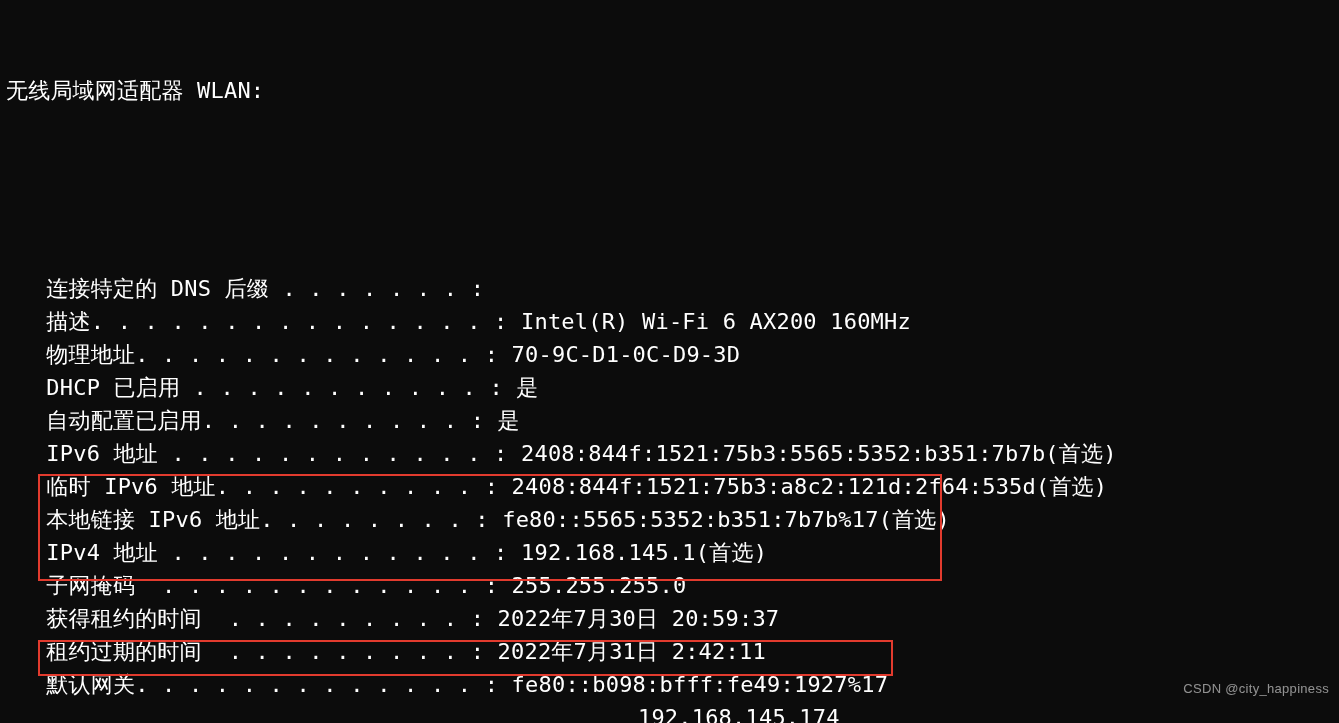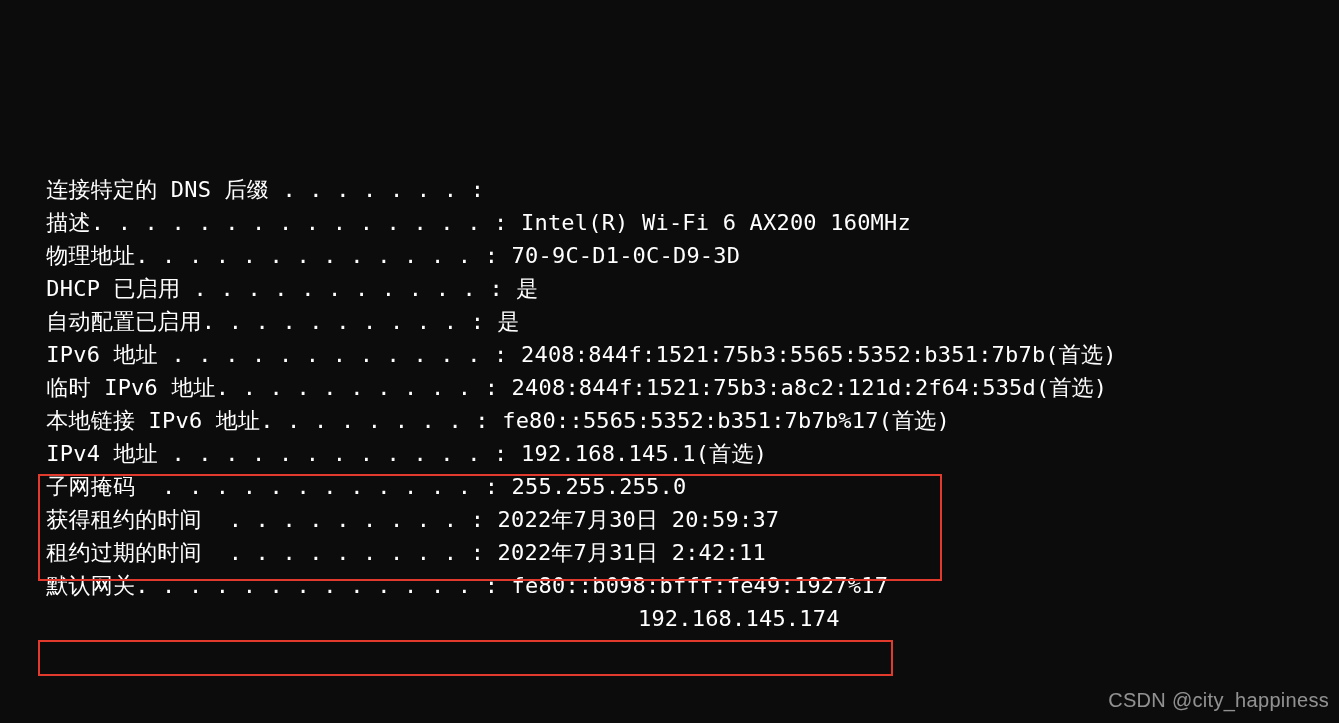--- a/index.html
+++ b/index.html
@@ -37,31 +37,32 @@
   }
   .box2 {
     left: 38px;
     top: 640px;
     width: 855px;
     height: 36px;
   }
   .watermark {
     position: absolute;
     right: 10px;
-    bottom: 6px;
+    bottom: 18px;
     color: rgba(255,255,255,0.55);
     font-family: Arial, "Microsoft YaHei", sans-serif;
-    font-size: 20px;
+    font-size: 13px;
     letter-spacing: 0.3px;
   }
 </style>
 </head>
 <body>
 
 <div class="terminal">
+  <div class="line">无线局域网适配器 WLAN:</div>
   <div class="line">&nbsp;</div>
   <div id="rows-container"><div class="line"><span>   连接特定的 DNS 后缀</span><span> . . . . . . . : </span><span></span></div><div class="line"><span>   描述</span><span>. . . . . . . . . . . . . . . : </span><span>Intel(R) Wi-Fi 6 AX200 160MHz</span></div><div class="line"><span>   物理地址</span><span>. . . . . . . . . . . . . : </span><span>70-9C-D1-0C-D9-3D</span></div><div class="line"><span>   DHCP 已启用</span><span> . . . . . . . . . . . : </span><span>是</span></div><div class="line"><span>   自动配置已启用</span><span>. . . . . . . . . . : </span><span>是</span></div><div class="line"><span>   IPv6 地址</span><span> . . . . . . . . . . . . : </span><span>2408:844f:1521:75b3:5565:5352:b351:7b7b(首选)</span></div><div class="line"><span>   临时 IPv6 地址</span><span>. . . . . . . . . . : </span><span>2408:844f:1521:75b3:a8c2:121d:2f64:535d(首选)</span></div><div class="line"><span>   本地链接 IPv6 地址</span><span>. . . . . . . . : </span><span>fe80::5565:5352:b351:7b7b%17(首选)</span></div><div class="line"><span>   IPv4 地址</span><span> . . . . . . . . . . . . : </span><span>192.168.145.1(首选)</span></div><div class="line"><span>   子网掩码</span><span>  . . . . . . . . . . . . : </span><span>255.255.255.0</span></div><div class="line"><span>   获得租约的时间</span><span>  . . . . . . . . . : </span><span>2022年7月30日 20:59:37</span></div><div class="line"><span>   租约过期的时间</span><span>  . . . . . . . . . : </span><span>2022年7月31日 2:42:11</span></div><div class="line"><span>   默认网关</span><span>. . . . . . . . . . . . . : </span><span>fe80::b098:bfff:fe49:1927%17</span></div><div class="line"><span>   </span><span>                                            </span><span>192.168.145.174</span></div></div>
 </div>
 
 <div class="highlight-box box1"></div>
 <div class="highlight-box box2"></div>
 
 <div class="watermark">CSDN @city_happiness</div>
 
 </body></html>

